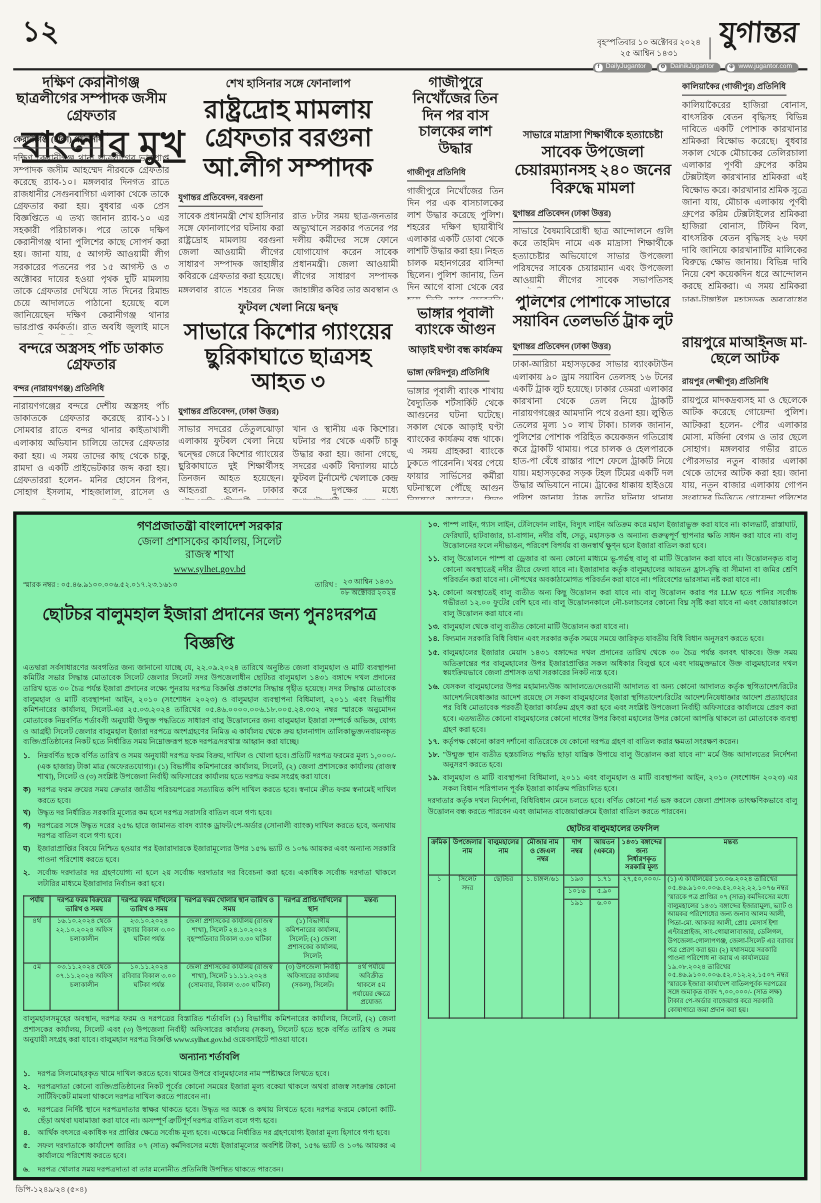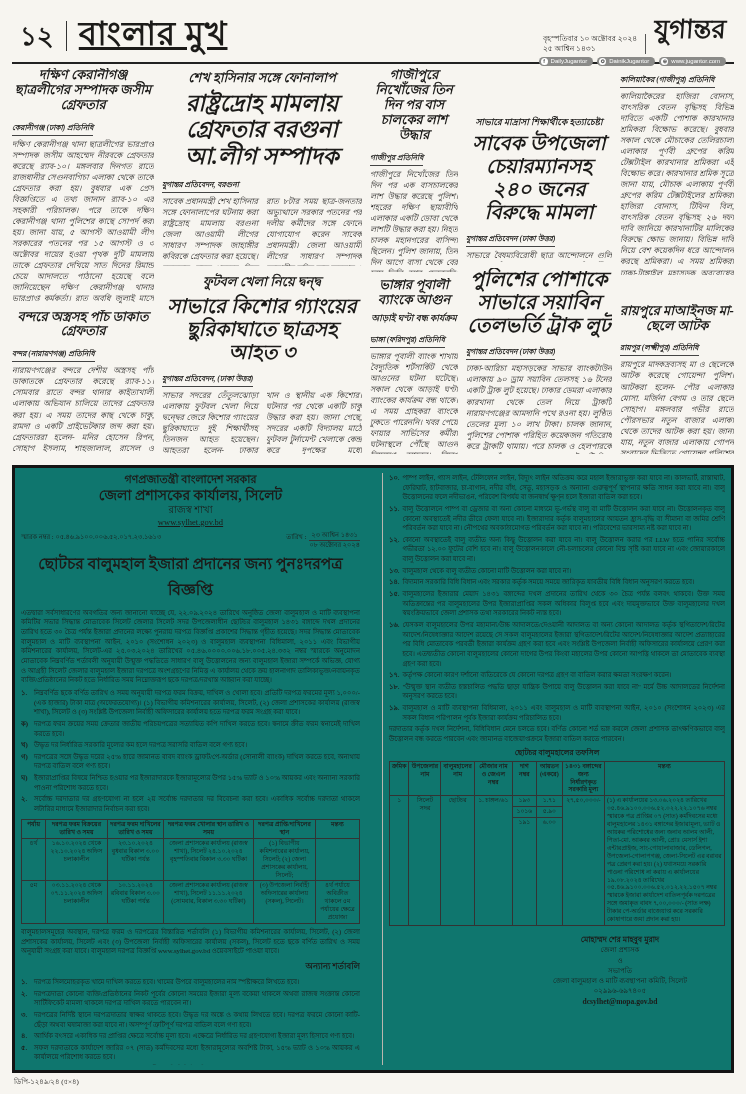--- a/index.html
+++ b/index.html
@@ -2,68 +2,68 @@
 <html lang="bn"><head>
 <meta charset="utf-8">
 <style>
   * { margin:0; padding:0; box-sizing:border-box; }
   html,body { width:746px; }
   body { font-family:"Liberation Serif", serif; background:#e8e6e0; }
   .page { width:746px; height:1094px; background:#f7f5f0; color:#1c1b19; overflow:hidden; position:relative; padding:6px 12px 0 12px; }
 
   
   .masthead { display:flex; justify-content:space-between; align-items:flex-start; height:54px; padding:2px 8px 0 8px; }
-  .mast-left { display:flex; align-items:baseline; gap:12px; }
+  .mast-left { display:flex; align-items:baseline; gap:12px;flex-direction:column; }
   .pageno { font-size:26px; font-weight:bold; }
   .mast-sep { width:1px; height:30px; background:#333; align-self:center; }
   .section-title { font-size:33px; font-weight:bold; letter-spacing:1px;text-decoration:underline; }
   .mast-right { display:flex; flex-direction:column; align-items:flex-end; gap:2px; }
   .mast-top-row { display:flex; align-items:center; gap:8px; }
-  .date-block { text-align:left; font-size:7.5px; line-height:1.3; border-right:1px solid #555; padding-right:8px;margin-top:26px; }
+  .date-block { text-align:center; font-size:7.5px; line-height:1.3; border-right:1px solid #555; padding-right:8px;margin-top:26px; }
   .logo { font-size:26px; font-weight:bold; transform:skewX(-4deg); }
   .badges { display:flex; gap:4px; margin-top:1px; }
   .badge { display:flex; align-items:center; gap:3px; background:#8a8a88; color:#fff; border-radius:7px; font-family:"Liberation Sans",sans-serif; font-size:6px; padding:1px 6px 1px 2px; }
   .badge .bicon { width:7px; height:7px; border-radius:50%; background:#fff; color:#555; font-size:5px; line-height:7px; text-align:center; font-weight:bold; }
   .mast-rule { height:2px; background:#222; margin:2px 0 4px 0; }
 
   
   .news-band { display:flex; gap:8px; height:392px; overflow:hidden; }
   .ncol { overflow:hidden; display:flex; flex-direction:column; }
   .col-a{width:142px;} .col-b{width:200px;} .col-c{width:88px;} .col-d{width:146px;margin-top:47px;} .col-e{width:114px;}
-  .art { overflow:hidden; margin-bottom:6px;font-style:italic; }
-  .kicker { text-align:center; font-size:13px; font-weight:bold; margin-bottom:2px; }
+  .art { overflow:hidden; margin-bottom:6px; }
+  .kicker { text-align:center; font-size:10px; font-weight:bold; margin-bottom:2px; }
   .hl { text-align:center; font-weight:bold; line-height:1.15; margin-bottom:3px; }
   .hl-xl { font-size:23px; }
   .hl-lg { font-size:20px; }
-  .hl-md { font-size:20px; }
+  .hl-md { font-size:14px; }
   .hl-sm { font-size:13px; }
   .subhl { text-align:center; font-size:9px; font-weight:bold; margin-bottom:2px; }
   .byline { font-size:7.5px; font-weight:bold; border-bottom:1px solid #444; display:inline-block; margin-bottom:3px; padding-bottom:1px; }
   .nbody { font-size:8px; line-height:1.38; text-align:justify; color:#2a2927; }
   .cols2 { column-count:2; column-gap:8px; }
 
   
-  .notice { border:3px solid #141414; margin-top:5px; height:608px; display:flex; background:#0f766e; padding:5px 6px; gap:22px; overflow:hidden; }
+  .notice { border:3px solid #141414; margin-top:5px; height:608px; display:flex; background:#86efac; padding:5px 6px; gap:22px; overflow:hidden; }
   .nt-left { width:348px; overflow:hidden; }
   .nt-right { width:352px; overflow:hidden; border-left:1px solid #b9b6ae; padding-left:6px; }
   .nt-head { text-align:center; line-height:1.25; }
   .nt-govt { font-size:11px; font-weight:bold; }
-  .nt-office { font-size:14px; font-weight:bold; }
+  .nt-office { font-size:10px; font-weight:normal; }
   .nt-branch { font-size:10px; }
   .nt-web { font-size:8.5px; text-decoration:underline; }
   .memo-row { display:flex; justify-content:space-between; align-items:flex-start; font-size:6.6px; margin:4px 0 2px 0; }
   .date-frac { text-align:center; line-height:1.25; }
   .date-frac .top { border-bottom:1px solid #333; display:block; padding:0 2px; }
   .nt-title { text-align:center; font-size:15.5px; font-weight:bold; margin:3px 0 4px 0; }
   .nt-p { font-size:6.8px; line-height:1.42; text-align:justify; margin-bottom:3px; }
   .nt-list { font-size:6.8px; line-height:1.42; }
   .nt-li { display:flex; gap:3px; margin-bottom:2px; }
   .nt-li .num { min-width:10px; font-weight:bold; }
   .nt-li .txt { text-align:justify; flex:1; }
-  .nt-center-h { text-align:right; font-size:8.5px; font-weight:bold; margin:4px 0 3px 0; }
+  .nt-center-h { text-align:center; font-size:8.5px; font-weight:bold; margin:4px 0 3px 0; }
 
   table { border-collapse:collapse; width:100%; }
   .nt-table td, .nt-table th { border:1px solid #333; font-size:6.1px; line-height:1.3; padding:1px 2px; text-align:center; vertical-align:top; }
   .nt-table th { font-weight:bold; }
   .phase-tbl { margin:3px 0; }
   .sched-tbl .remark-cell { text-align:left; }
   .subcell { border-bottom:1px solid #333; padding:1px 0; }
   .subcell:last-child { border-bottom:none; }
   .tbl-title { text-align:center; font-size:7.5px; font-weight:bold; margin:3px 0 2px 0; }
 
@@ -399,28 +399,19 @@
             <div class="subcell">১.৭১</div>
             <div class="subcell">৫.৯০</div>
             <div class="subcell">৬.০০</div>
           </td>
           <td>২৭,৫০,০০০/-</td>
           <td class="remark-cell" style="max-height:150px;">(১) এ কার্যালয়ের ১৩.০৬.২০২৪ তারিখের ০৫.৪৬.৯১০০.০০৬.৫২.০২২.২২.১০৭৬ নম্বর স্মারকে পত্র প্রাপ্তির ০৭ (সাত) কর্মদিবসের মধ্যে বালুমহালের ১৪৩১ বঙ্গাব্দের ইজারামূল্য, ভ্যাট ও আয়কর পরিশোধের জন্য জনাব আলম আলী, পিতা-মো. আকবর আলী, প্রোঃ মেসার্স ইশা এন্টারপ্রাইজ, সাং-গোয়ালাবাজার, ডেলিগল, উপজেলা-গোলাপগঞ্জ, জেলা-সিলেট এর বরাবর পত্র প্রেরণ করা হয়। (২) যথাসময়ে সরকারি পাওনা পরিশোধ না করায় এ কার্যালয়ের ১৯.০৮.২০২৪ তারিখের ০৫.৪৬.৯১০০.০০৬.৫২.০১২.২২.১৫০৭ নম্বর স্মারকে ইজারা কার্যাদেশ বাতিলপূর্বক দরপত্রের সঙ্গে জমাকৃত বাবদ ৭,০০,০০০/- (সাত লক্ষ) টাকার পে-অর্ডার বাজেয়াপ্ত করে সরকারি কোষাগারে জমা প্রদান করা হয়।</td>
         </tr>
       </tbody>
         </table>
 
-      <div class="sig">
-        <div class="name">মোহাম্মদ শের মাহবুব মুরাদ</div>
-        <div>জেলা প্রশাসক</div>
-        <div>ও</div>
-        <div>সভাপতি</div>
-        <div>জেলা বালুমহাল ও মাটি ব্যবস্থাপনা কমিটি, সিলেট</div>
-        <div>০২৯৯৬-৬৯৭৪০৫</div>
-        <div class="email">dcsylhet@mopa.gov.bd</div>
-      </div>
     </div>
 
   </section>
 
   <div class="dp-line">ডিপি-১২৪৯/২৪ (৫×৪)</div>
 
 </div>
 
 </body></html>

